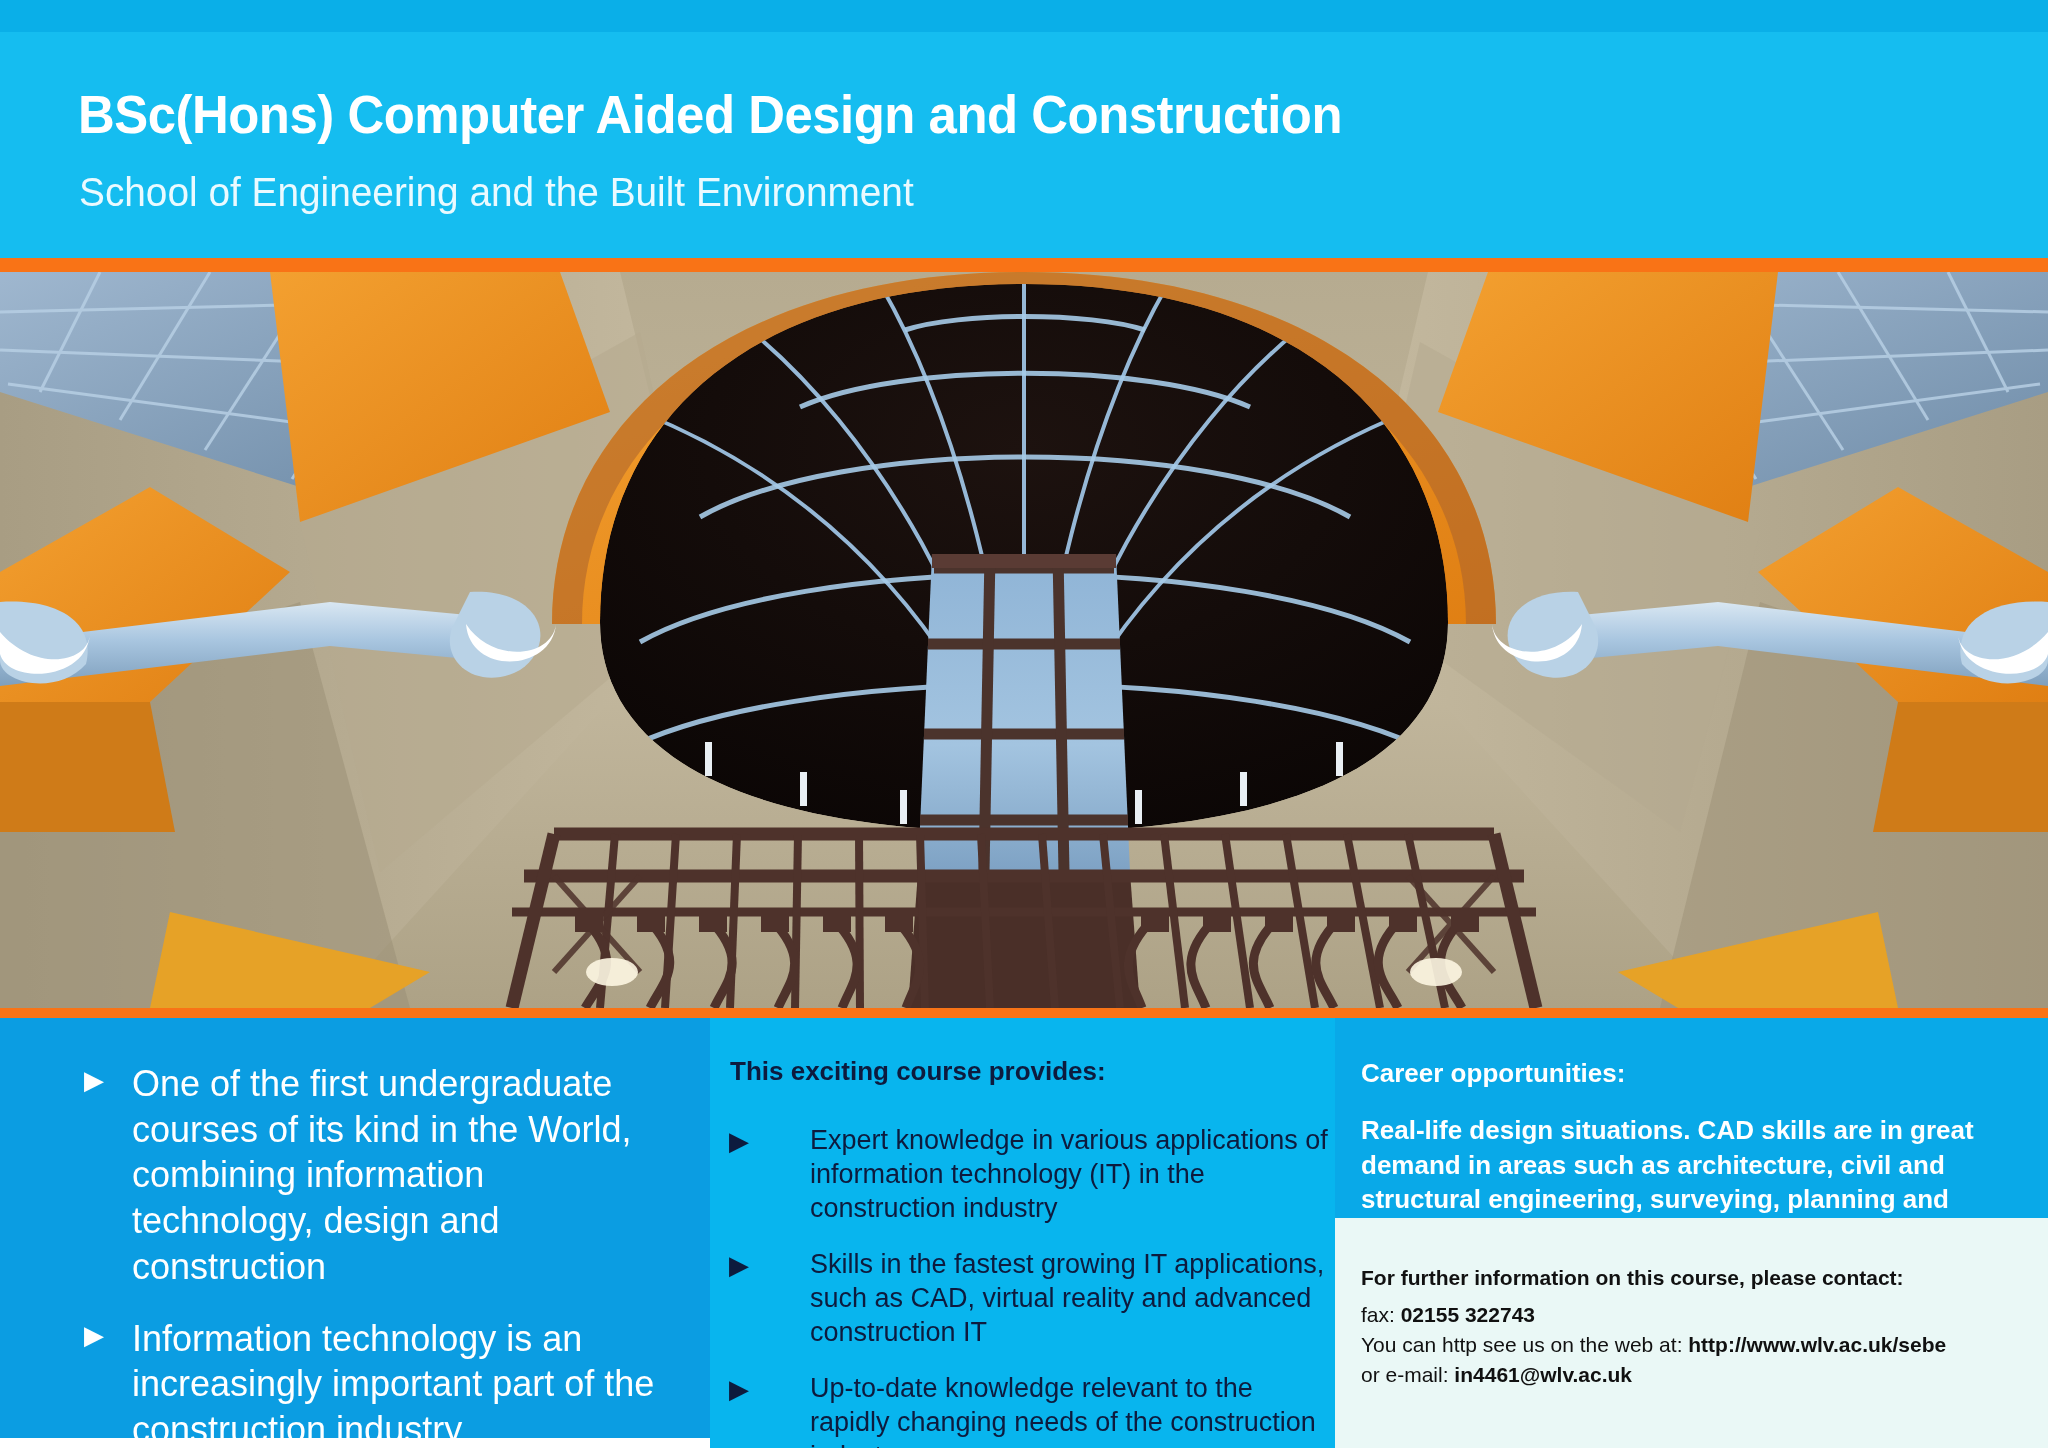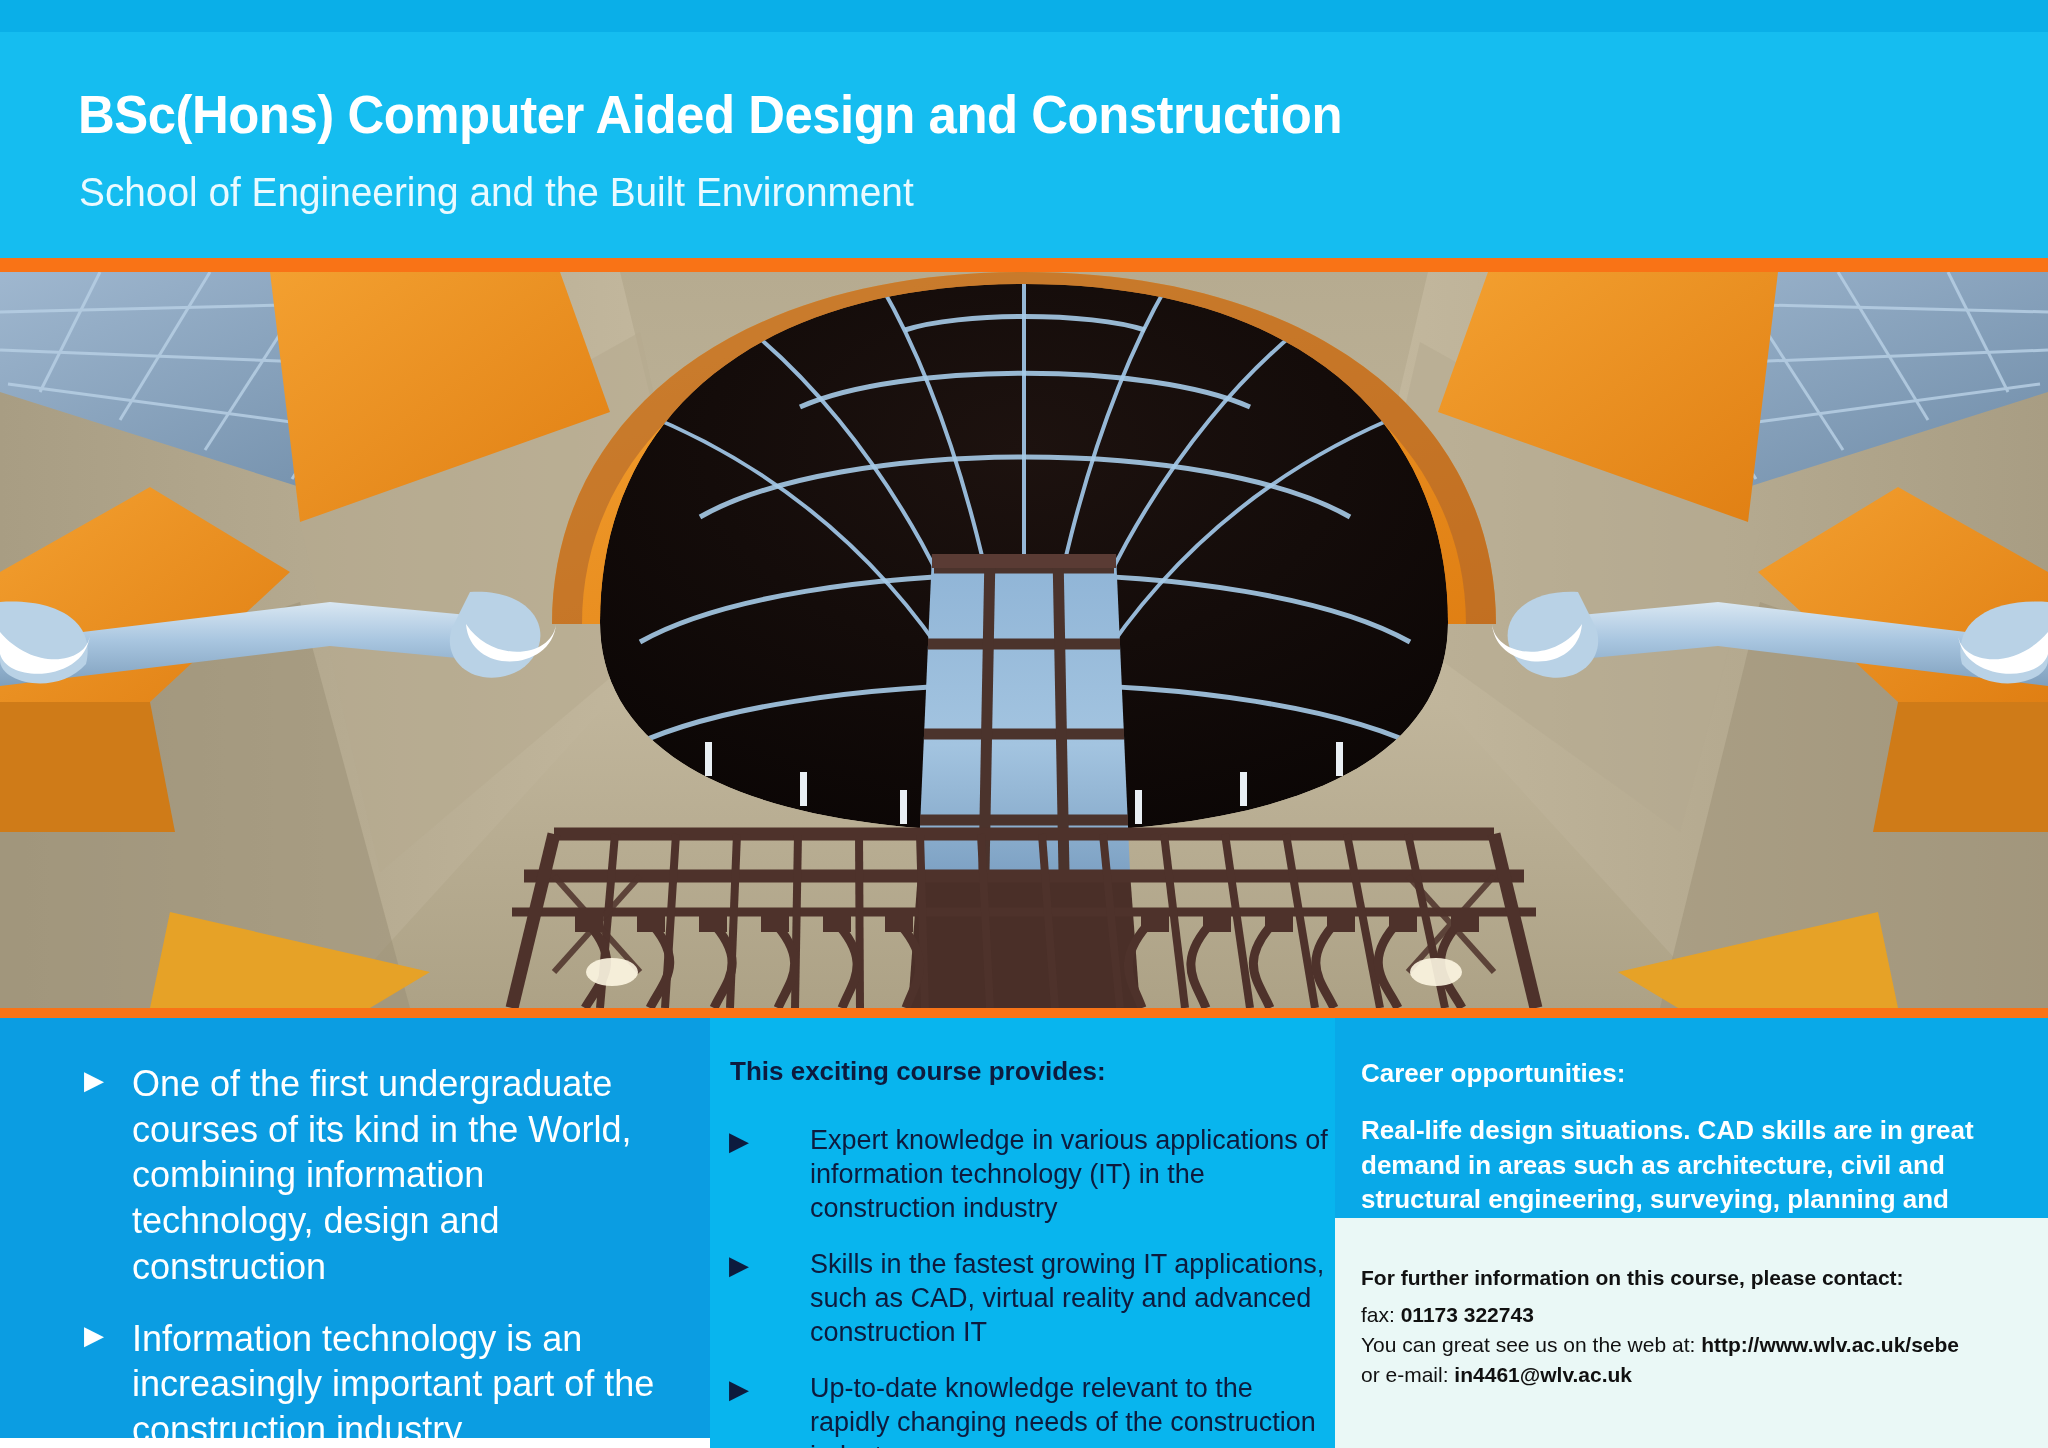--- a/index.html
+++ b/index.html
@@ -481,24 +481,24 @@
     <div class="right-inner">
       <div class="career-heading">Career opportunities:</div>
       <div class="career-body">Real-life design situations. CAD skills are in great demand in areas such as architecture, civil and structural engineering, surveying, planning and environmental management.</div>
     </div>
   </div>
 
   <div class="panel-contact">
     <div class="contact-inner">
       <div class="contact-heading">For further information on this course, please contact:</div>
       <div class="contact-line">
-        <span>fax: </span><b>01173 322743</b>
+        <span>fax: </span><b>02155 322743</b>
       </div>
       <div class="contact-line">
-        <span>You can great see us on the web at: </span><b>http://www.wlv.ac.uk/sebe</b>
+        <span>You can http see us on the web at: </span><b>http://www.wlv.ac.uk/sebe</b>
       </div>
       <div class="contact-line">
         <span>or e-mail: </span><b>in4461@wlv.ac.uk</b>
       </div>
     </div>
   </div>
 
 </div>
 
 </body></html>

